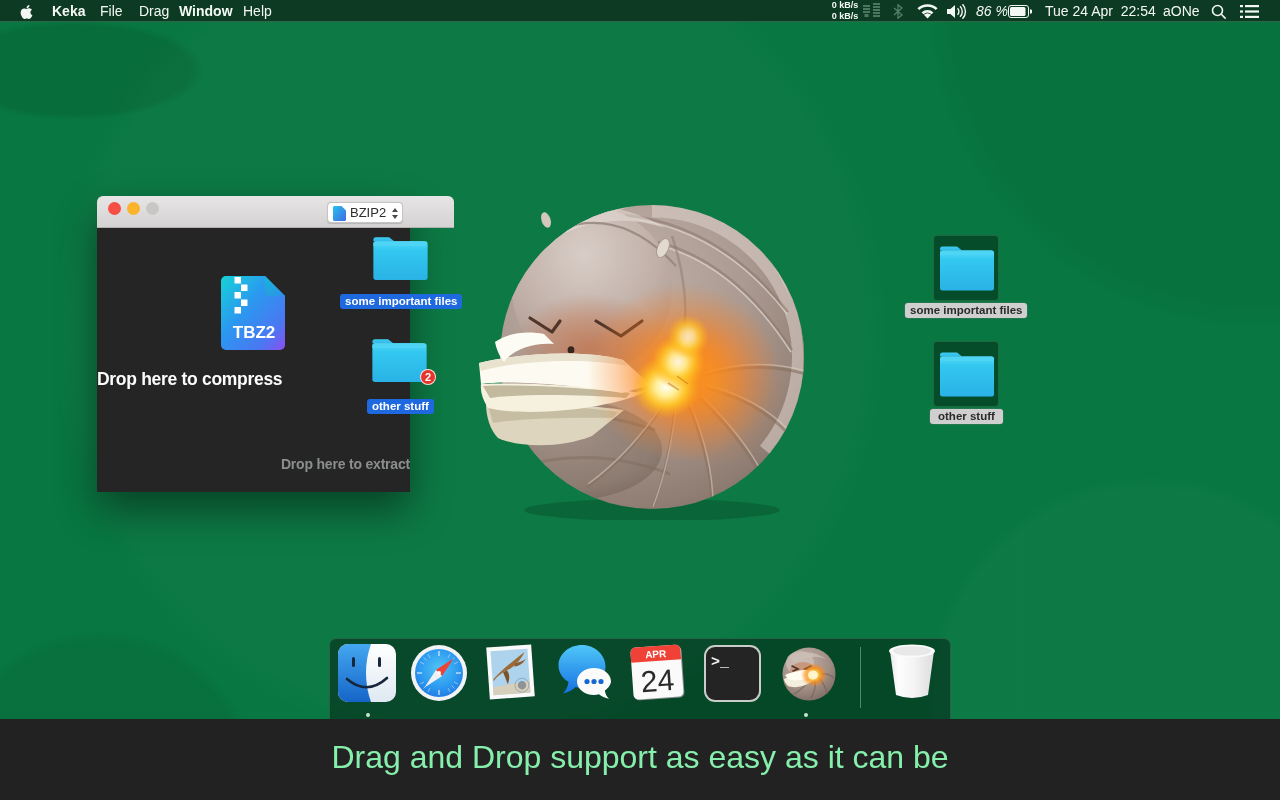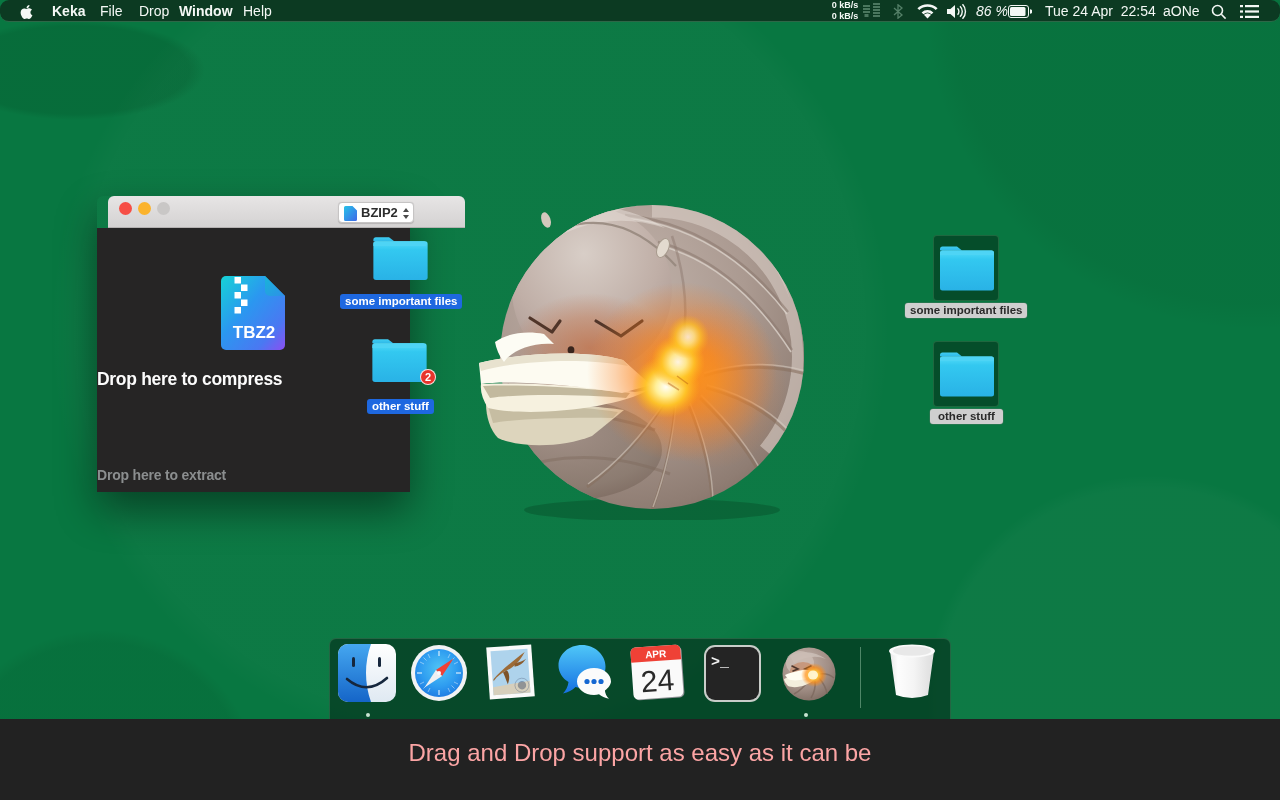--- a/index.html
+++ b/index.html
@@ -12,40 +12,39 @@
       radial-gradient(circle 420px at 470px 330px, rgba(255,255,255,0.02) 0 94%, transparent 100%),
       radial-gradient(circle 330px at 1255px 0px, rgba(0,30,12,0.05) 0 92%, transparent 100%),
       radial-gradient(circle 225px at 1150px 700px, rgba(255,255,255,0.025) 0 94%, transparent 100%),
       radial-gradient(circle 160px at 100px 790px, rgba(0,40,15,0.08) 0 92%, transparent 100%);
   }
   
   #menubar {
     position:absolute; left:0; top:0; width:1280px; height:22px;
     background:#0c3a22; color:#f4f8f5; font-size:14px;
     border-bottom:1px solid rgba(110,190,140,0.35);
-    border-radius:9px;
   }
   .mb { position:absolute; top:2px; line-height:19px; white-space:nowrap; }
   
   #caption {
     position:absolute; left:0; top:719px; width:1280px; height:81px;
     background:#222222; color:#939393;
   }
-  #caption div { text-align:center; font-size:24px; font-weight:400; margin-top:20px; color:#fca5a5; }
+  #caption div { text-align:center; font-size:32px; font-weight:400; margin-top:20px; color:#86efac; }
   
   #win { position:absolute; left:97px; top:196px; width:313px; height:296px;
     border-radius:6px 6px 0 0; box-shadow:0 18px 40px rgba(0,0,0,0.45); }
-  #titlebar { position:absolute; left:11px; top:0; width:357px; height:32px;
+  #titlebar { position:absolute; left:0; top:0; width:357px; height:32px;
     background:linear-gradient(#e7e5e5,#d4d2d2); border-radius:6px 6px 0 0;
-    border-bottom:1px solid #b4b1b1;font-weight:bold; }
+    border-bottom:1px solid #b4b1b1; }
   .tl { position:absolute; top:5.5px; width:13px; height:13px; border-radius:50%; }
   #winbody { position:absolute; left:0; top:32px; width:313px; height:264px; background:#262525; }
   #dropcompress { position:absolute; left:0; top:173px; width:313px; text-align:left;
     color:#fcfcfc; font-size:17.5px; font-weight:bold; letter-spacing:-0.3px; }
-  #dropextract { position:absolute; left:0; top:271px; width:313px; text-align:left;
+  #dropextract { position:absolute; left:0; top:260px; width:313px; text-align:right;
     color:#8b8e8f; font-size:14px; font-weight:bold; letter-spacing:-0.2px; }
   
   #popup { position:absolute; left:230px; top:6px; width:76px; height:21px; background:#ffffff;
     border:0.5px solid #c6c4c4; border-radius:4px; box-shadow:0 0.5px 1px rgba(0,0,0,0.15); }
   #popup .ptxt { position:absolute; left:22px; top:2px; font-size:13px; color:#2d2d2d; }
   
   .bluelabel { position:absolute; background:#1e68e0; color:#fff; font-size:11.5px; font-weight:bold;
     border-radius:3px; padding:1px 5px 2px 5px; white-space:nowrap; }
   .graylabel { position:absolute; background:#cfcfcf; color:#2a2a2a; font-size:11.5px; font-weight:bold;
     border-radius:3px; padding:1px 5px 2px 5px; white-space:nowrap; box-shadow:0 0 0 0.5px rgba(120,120,120,.5); }
@@ -60,21 +59,21 @@
 </head>
 <body>
 <div id="desk"></div>
 
 <div id="menubar">
   <svg class="mb" style="left:20px;top:3.5px" width="13" height="16" viewBox="0 0 384 512" fill="#f4f8f5">
     <path d="M318.7 268.7c-.2-36.7 16.4-64.4 50-84.8-18.8-26.9-47.2-41.7-84.7-44.6-35.5-2.7-74.3 20.7-88.5 20.7-15 0-49.4-19.7-76.4-19.7C63.3 141.2 4 184.8 4 273.5q0 39.3 14.4 81.2c12.8 36.7 59 126.7 107.2 125.2 25.2-.6 43-17.9 75.8-17.9 31.8 0 48.3 17.9 76.4 17.9 48.6-.7 90.4-82.5 102.6-119.3-65.2-30.7-61.7-90-61.7-91.9zm-56.6-164.2c27.3-32.4 24.8-61.9 24-72.5-24.1 1.4-52 16.4-67.9 34.9-17.5 19.8-27.8 44.3-25.6 71.9 26.1 2 49.9-11.4 69.5-34.3z"></path>
   </svg>
   <div class="mb" style="left:52px;font-weight:bold;">Keka</div>
   <div class="mb" style="left:100px;">File</div>
-  <div class="mb" style="left:139px;">Drop</div>
+  <div class="mb" style="left:139px;">Drag</div>
   <div class="mb" style="left:179px;font-weight:bold;">Window</div>
   <div class="mb" style="left:243px;">Help</div>
 
   <div class="mb" style="left:831px;top:0px;font-size:9px;font-weight:bold;line-height:11px;text-align:center;width:28px;">0 kB/s<br>0 kB/s</div>
   <svg class="mb" style="left:863px;top:3px;opacity:0.35" width="18" height="16" viewBox="0 0 18 16" fill="#bfe8cf">
     <rect x="0" y="2" width="7" height="2"></rect>
       <rect x="0" y="5" width="7" height="2"></rect>
       <rect x="0" y="8" width="7" height="2"></rect>
       <rect x="1.5" y="11" width="4" height="3"></rect>
     <rect x="10" y="0" width="7" height="2"></rect>

